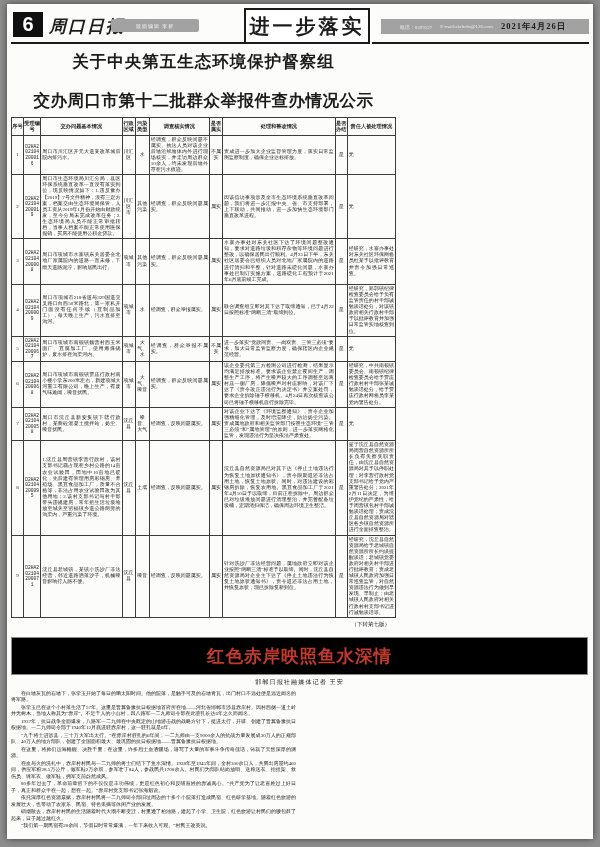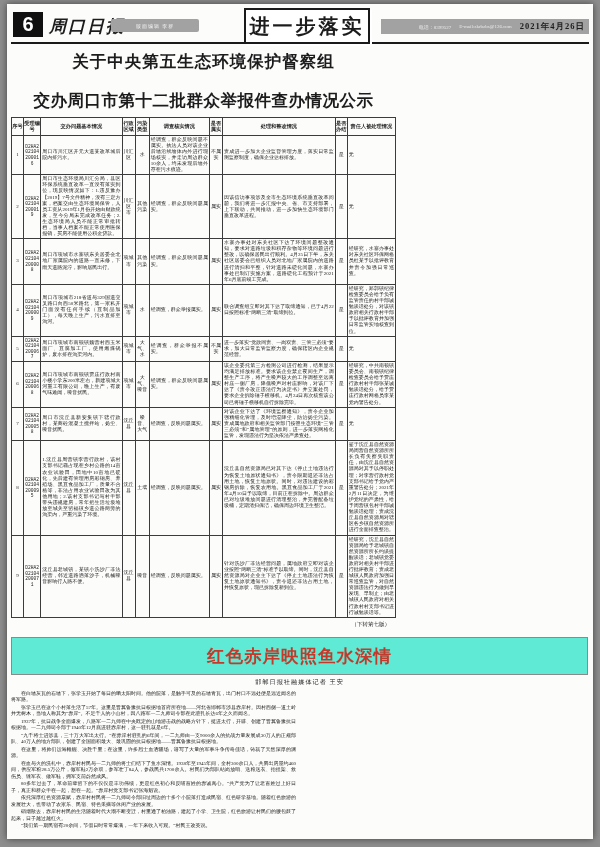--- a/index.html
+++ b/index.html
@@ -5,21 +5,21 @@
   html,body{margin:0;padding:0;}
   body{width:600px;height:847px;background:#8e8e8e;font-family:"Liberation Serif",serif;color:#1c1c1c;overflow:hidden;}
   .page{position:relative;width:586px;height:835px;margin:4px auto 0;background:#fcfcfb;box-shadow:0 0 7px rgba(0,0,0,.55);padding:4px 4px 0;box-sizing:border-box;}
 
   
   .hdr{position:relative;height:34px;border-bottom:2px solid #1a1a1a;}
   .pagenum{position:absolute;left:2px;top:4px;width:30px;height:25px;background:#101010;color:#fff;font-size:20px;font-weight:bold;font-family:"Liberation Sans",sans-serif;display:flex;align-items:center;justify-content:center;}
   .masthead{position:absolute;left:38px;top:7px;font-size:17px;font-weight:900;letter-spacing:2px;font-style:italic;}
   .editorbar{position:absolute;left:100px;top:11px;width:88px;height:13px;background:#a2a2a2;border-radius:2px;color:#f2f2f2;font-size:5px;display:flex;align-items:center;justify-content:center;letter-spacing:1px;}
   .sectionbox{position:absolute;left:233px;top:0px;width:122px;height:32px;background:#fff;border:2px solid #1a1a1a;box-shadow:2px 2px 0 #fff;display:flex;align-items:center;justify-content:center;font-size:20px;font-weight:700;letter-spacing:3px;z-index:3;}
-  .infobar{position:absolute;left:370px;right:0;top:11px;height:15px;background:#a2a2a2;display:flex;align-items:center;justify-content:flex-end;gap:8px;padding-right:4px;}
+  .infobar{position:absolute;left:370px;right:0;top:11px;height:15px;background:#a2a2a2;display:flex;align-items:center;justify-content:center;gap:8px;padding-right:4px;}
   .infobar .tiny{color:#e9e9e9;font-size:5px;}
   .infobar .date{color:#1d1d1d;font-size:8.5px;font-weight:bold;letter-spacing:1px;}
 
   
   .content{display:flex;margin-top:4px;flex-direction:column;}
   .left{width:385px;flex:none;}
   .vdivider{width:1px;background:#9b9b9b;margin:2px 3px 6px 3px;flex:none;}
   .right{flex:1;min-width:0;padding-right:1px;}
 
   .headline{text-align:center;margin:3px 0 5px;}
@@ -28,21 +28,21 @@
 
   table.cmp{width:100%;border-collapse:collapse;table-layout:fixed;font-size:5px;line-height:1.22;}
   table.cmp th,table.cmp td{border:0.5px solid #3c3c3c;padding:1px;vertical-align:middle;box-sizing:border-box;}
   table.cmp th{font-size:5.2px;font-weight:bold;text-align:center;padding:2px 0;word-break:break-all;}
   .c-serial,.c-region,.c-type,.c-verified,.c-concluded{text-align:center;word-break:break-all;}
   .c-case{text-align:center;word-break:break-all;font-family:"Liberation Mono",monospace;font-size:4.6px;}
   .c-problem,.c-investigation,.c-handling,.c-accountability{text-align:justify;word-break:break-all;}
   .continuation{text-align:right;font-size:5.5px;margin:3px 6px 0 0;}
 
   
-  .art1box{border:1px solid #8a8a8a;margin:1px 0 3px;padding:6px 10px;text-align:center;font-size:17.5px;font-weight:700;color:#c23a2b;letter-spacing:1px;background:#5eead4;}
+  .art1box{border:1px solid #8a8a8a;margin:1px 0 3px;padding:6px 10px;text-align:center;font-size:17.5px;font-weight:700;color:#c23a2b;letter-spacing:1px;background:#000000;}
   .byline{text-align:center;font-size:6.2px;margin:3px 0 4px;letter-spacing:1px;}
   .artbody{column-count:2;column-gap:7px;column-fill:auto;font-size:5px;line-height:1.3;text-align:justify;overflow:hidden;}
   .artbody p{margin:0 0 1px;text-indent:2em;word-break:break-all;}
   #art1-body{height:300px;}
   #art2-body{height:88px;font-style:italic;}
 
   figure{margin:4px 0 0;}
   .photo{width:100%;box-sizing:border-box;border:0.5px solid #777;}
   .photo1{height:54px;background:
     linear-gradient(180deg,#d8d8d4 0%,#c9c9c3 30%,#9a9a92 55%,#6e6e66 75%,#4e4e48 100%);

